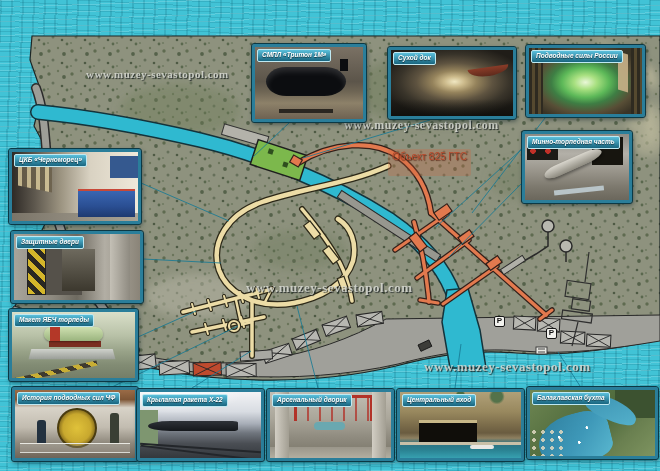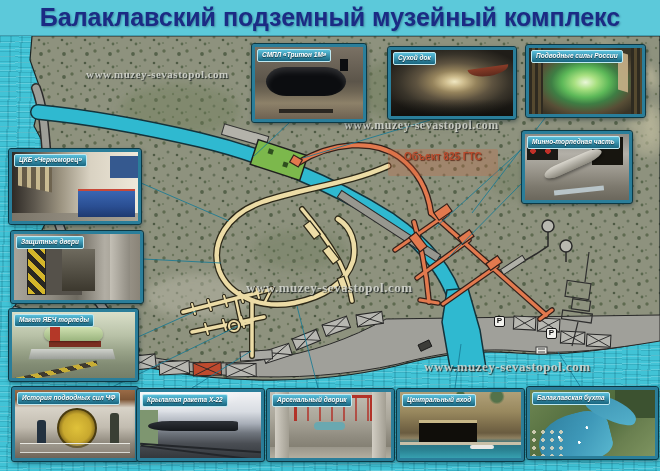--- a/index.html
+++ b/index.html
@@ -34,22 +34,22 @@
     color:rgba(218,221,214,.85);letter-spacing:.5px;white-space:nowrap;
     text-shadow:1px 1px 1px rgba(28,34,34,.9);
   }
   .obj-label{position:absolute;z-index:2;border-radius:2px;white-space:nowrap;}
   .obj-label.o820{
     left:165px;top:177px;padding:2px 5px 10px;background:rgba(205,195,160,.32);
     color:#7d7254;font-weight:bold;font-size:11px;
     text-shadow:1px 1px 1px rgba(60,55,40,.85), -1px -1px 0 rgba(235,230,205,.4);
   }
   .obj-label.o825{
-    left:388px;top:149px;padding:2px 16px 14px;background:rgba(210,100,60,.28);
-    color:#b84a2c;font-weight:bold;font-size:10px;
+    left:388px;top:149px;padding:2px 4px 14px;background:rgba(210,100,60,.28);
+    color:#b84a2c;font-weight:normal;font-size:10px;
     text-shadow:1px 1px 1px rgba(80,30,15,.8);
   }
   .psign{
     position:absolute;z-index:2;width:11px;height:11px;box-sizing:border-box;
     background:#f2f2ee;border:1.5px solid #161616;border-radius:2px;
     color:#111;font-weight:bold;font-size:8px;line-height:8px;text-align:center;
   }
   
   .photo{
     position:absolute;z-index:3;box-sizing:border-box;
@@ -329,23 +329,20 @@
     <g fill="none" stroke="#2f2f2f" stroke-width="1.2">
       <rect x="566" y="282" width="24" height="16" transform="rotate(8 578 290)"></rect>
       <rect x="572" y="300" width="18" height="10" transform="rotate(8 581 305)"></rect>
       <rect x="562" y="312" width="30" height="9" transform="rotate(8 577 316)"></rect>
       <path d="M578,322 L572,346 M585,282 L589,252"></path>
     </g>
 
     <path class="conn" d="M290,122 L253,157 M430,120 L303,158 M545,118 L472,213 M522,149 L436,227 M522,183 L449,257 M141,183 L229,221 M143,259 L221,263 M138,337 L196,311 M112,387 L238,326 M192,388 L251,351 M318,388 L297,306 M455,388 L461,344 M580,386 L558,352"></path>
   </svg>
 
-  <div class="title-band">
-    <h1>Балаклавский подземный музейный комплекс</h1>
-  </div>
 
   <div class="wm" style="left:86px;top:68px;font-size:11px;">www.muzey-sevastopol.com</div>
   <div class="wm" style="left:344px;top:118px;font-size:12px;">www.muzey-sevastopol.com</div>
   <div class="wm" style="left:246px;top:280px;font-size:13px;">www.muzey-sevastopol.com</div>
   <div class="wm" style="left:424px;top:359px;font-size:13px;">www.muzey-sevastopol.com</div>
 
   <div class="obj-label o825">Объект 825 ГТС</div>
 
   <div class="psign" style="left:494px;top:316px;">P</div>
   <div class="psign" style="left:546px;top:328px;">P</div>

